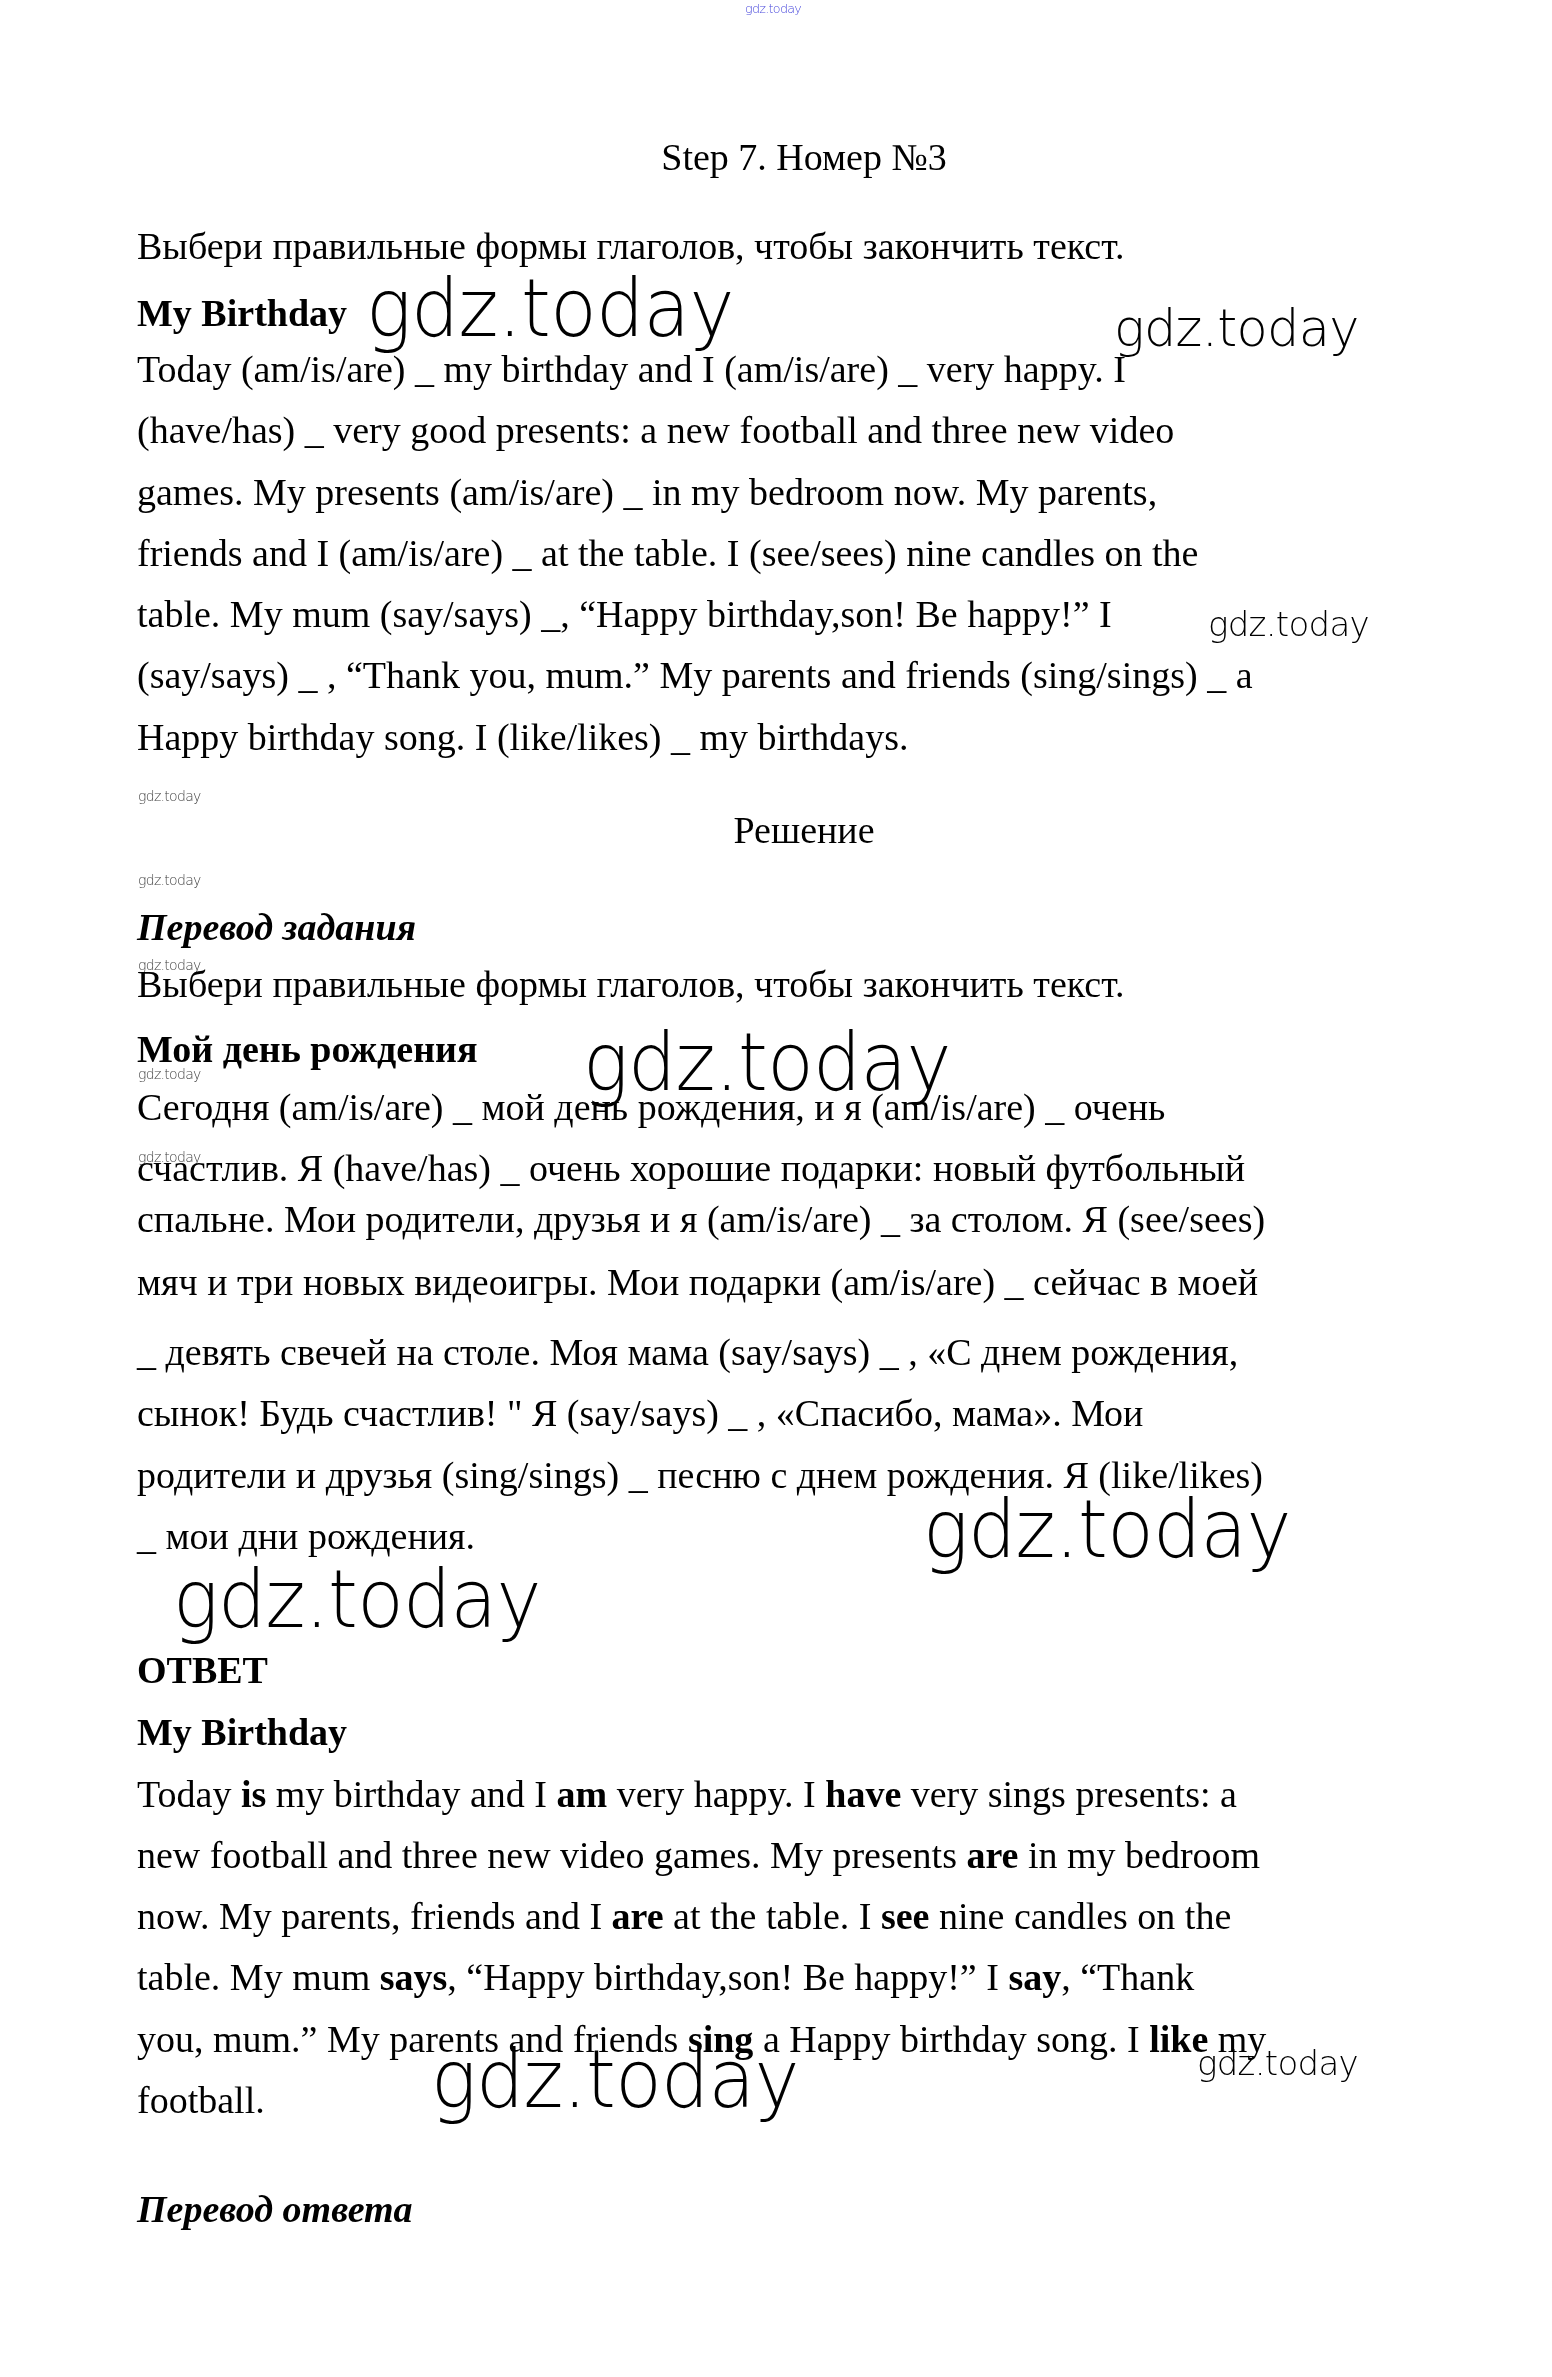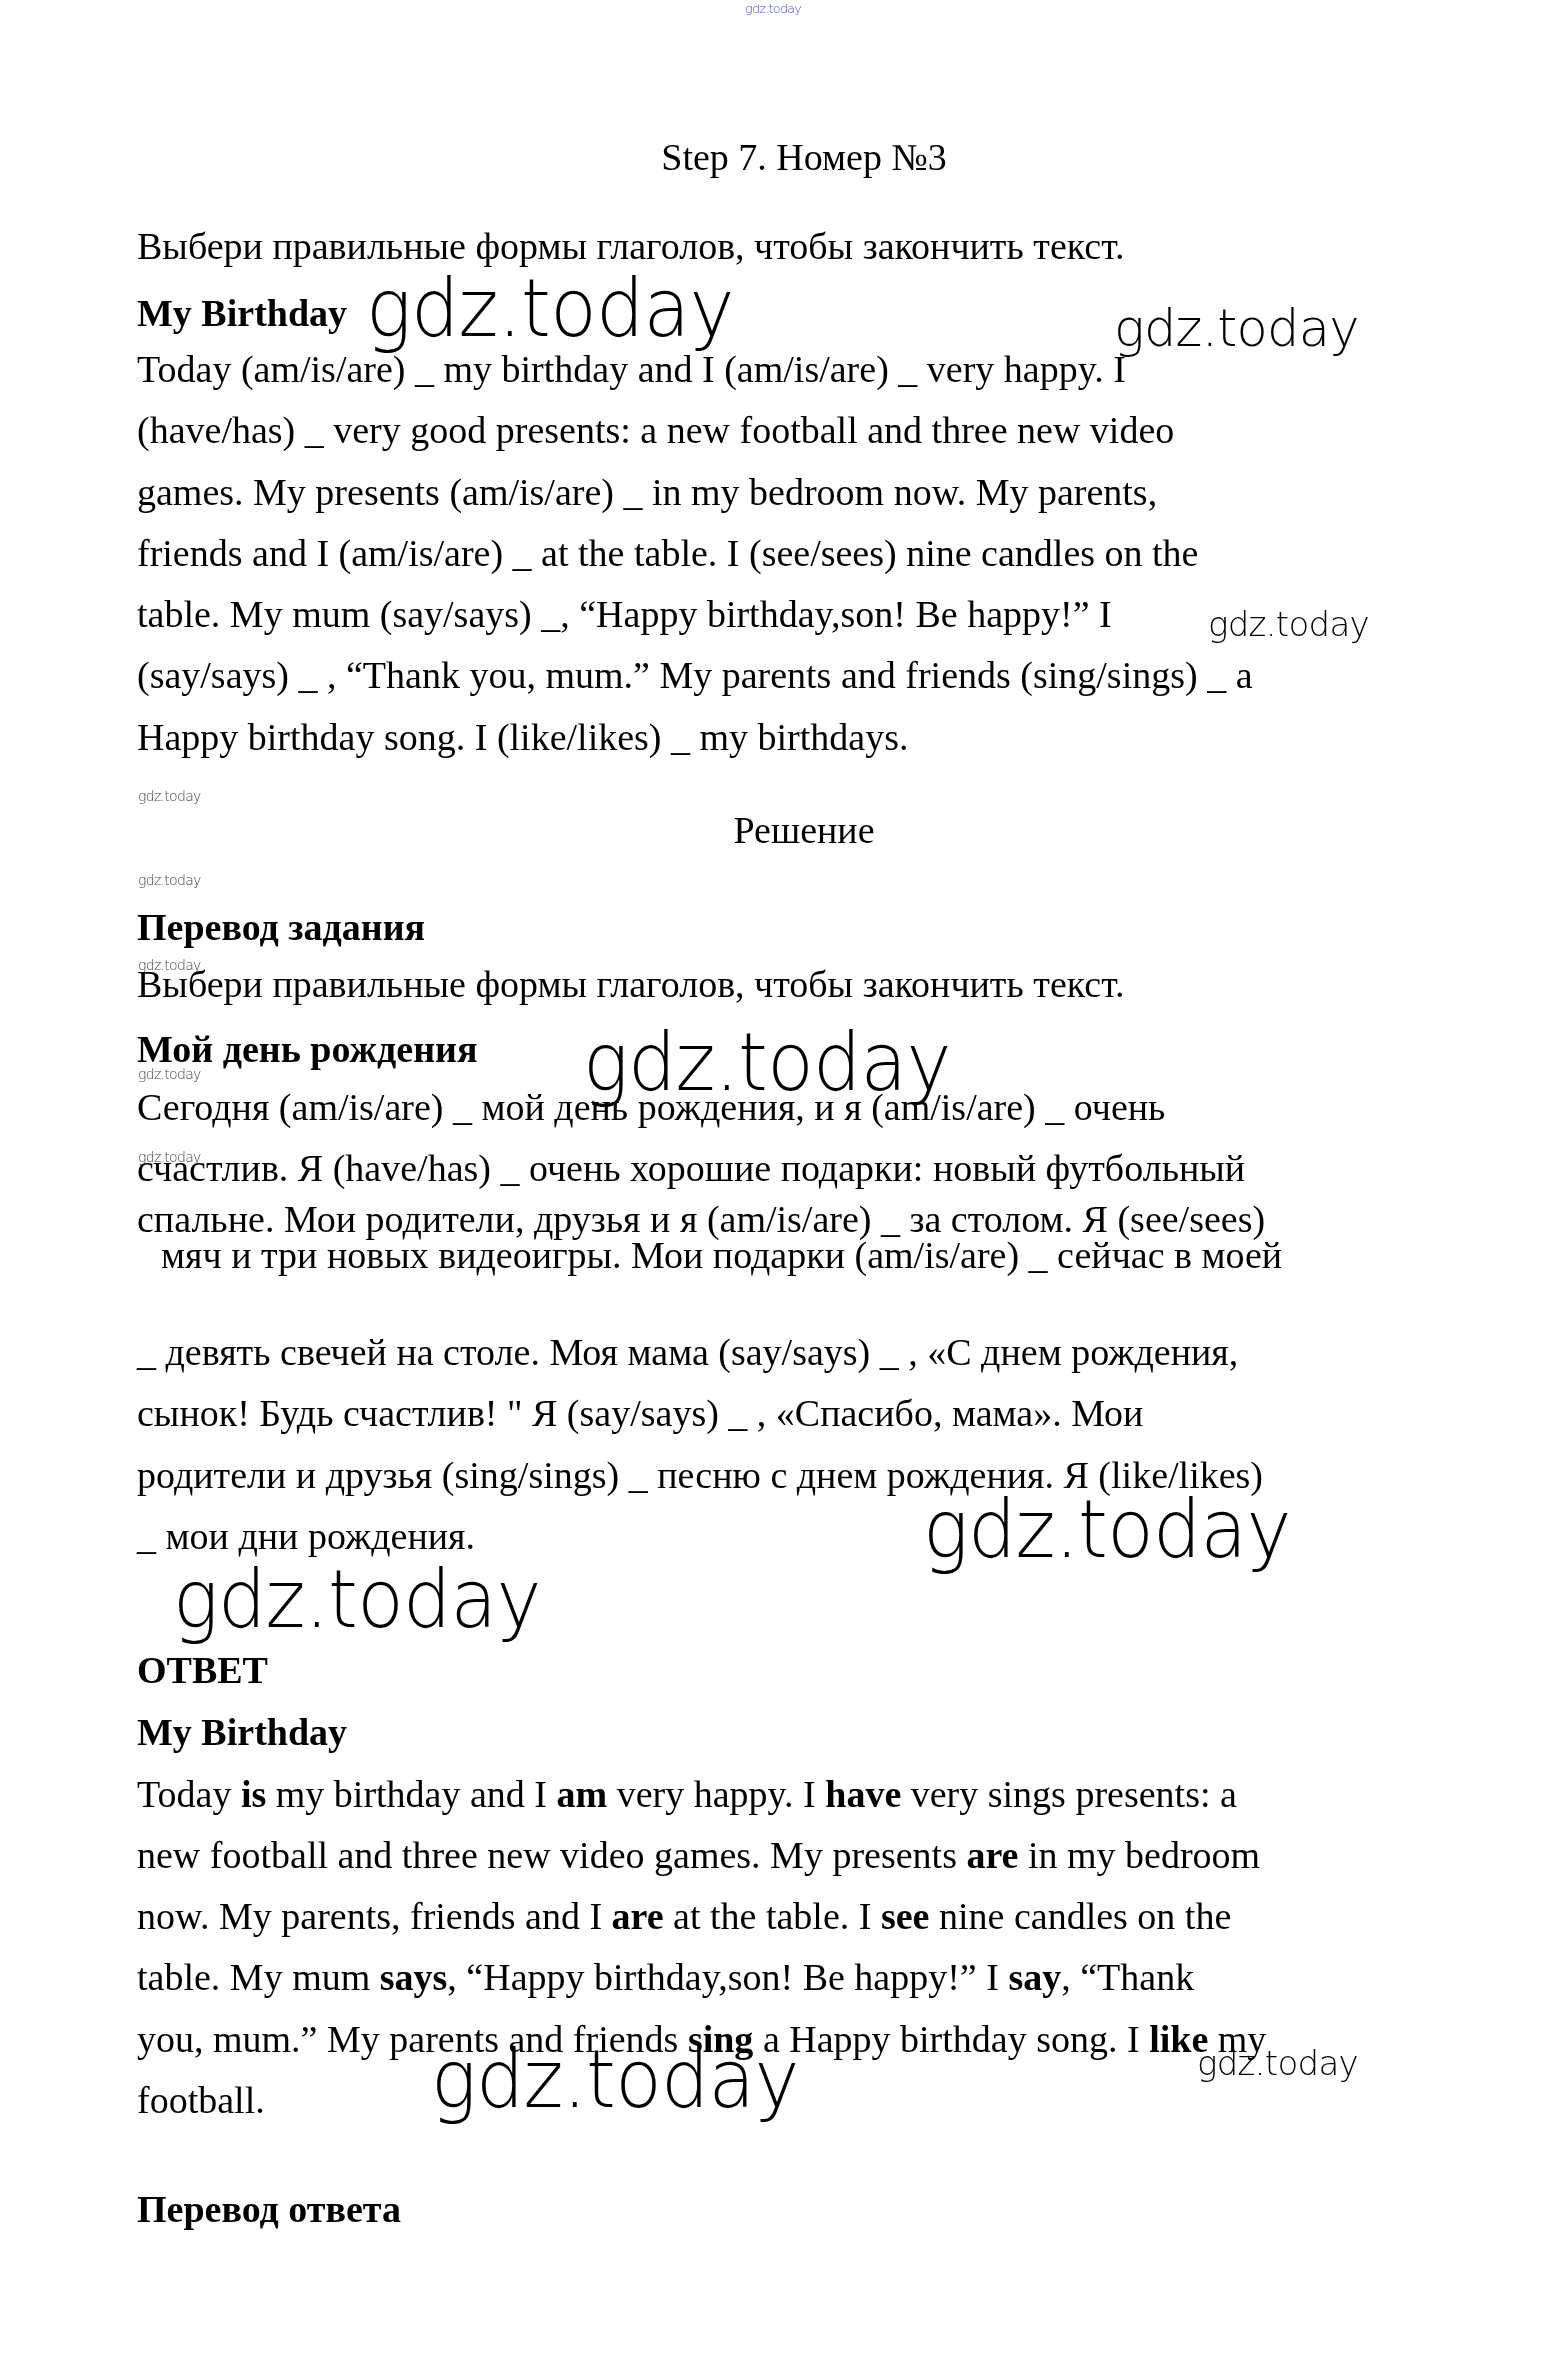--- a/index.html
+++ b/index.html
@@ -6,21 +6,21 @@
   body { width:1552px; height:2377px; position:relative; overflow:hidden; }
   .page { position:absolute; left:0; top:0; width:1552px; height:2377px; background:#fff; }
   .ln {
     position:absolute; left:137px; white-space:nowrap;
     font-family:"Liberation Serif", "DejaVu Serif", serif;
     font-size:38px; line-height:1; color:#000;
     transform-origin:left bottom;
   }
   .center { left:0; width:1552px; text-align:center;padding-left:28px; }
   .b { font-weight:bold; }
-  .bi { font-weight:bold; }
+  .bi { font-weight:bold; font-style:italic; }
   .wm {
     position:absolute; white-space:nowrap;
     font-family:"DejaVu Sans", "Liberation Sans", sans-serif;
     font-weight:200; color:#000; line-height:1; letter-spacing:-0.7px;
   }
   .wm-xl { font-size:76px; transform:scaleY(1.05); }
   .wm-l  { font-size:51px; }
   .wm-m  { font-size:34px; }
   .wm-s  { font-size:14px; color:#444; }
   .wm-top { font-size:12.7px; color:#4a4adc; }
@@ -59,21 +59,21 @@
   <div class="wm wm-s" style="left:138px; top:958px;">gdz.today</div>
   <div class="ln" style="top:965px;">Выбери правильные формы глаголов, чтобы закончить текст.</div>
   <div class="ln b" style="top:1030px;">Мой день рождения</div>
   <div class="wm wm-s" style="left:138px; top:1067px;">gdz.today</div>
   <div class="wm wm-xl" style="left:583px; top:1025px;">gdz.today</div>
 
   <div>
     <div class="ln" style="top:1088px;">Сегодня (am/is/are) _ мой день рождения, и я (am/is/are) _ очень</div>
     <div class="wm wm-s" style="left:138px; top:1150px;">gdz.today</div>
     <div class="ln" style="top:1149px;">счастлив. Я (have/has) _ очень хорошие подарки: новый футбольный</div>
-    <div class="ln" style="top:1236px;margin-left:24px;">мяч и три новых видеоигры. Мои подарки (am/is/are) _ сейчас в моей</div>
+    <div class="ln" style="top:1263px;">мяч и три новых видеоигры. Мои подарки (am/is/are) _ сейчас в моей</div>
     <div class="ln" style="top:1200px;">спальне. Мои родители, друзья и я (am/is/are) _ за столом. Я (see/sees)</div>
     <div class="ln" style="top:1333px;">_ девять свечей на столе. Моя мама (say/says) _ , «С днем рождения,</div>
     <div class="ln" style="top:1394px;">сынок! Будь счастлив! " Я (say/says) _ , «Спасибо, мама». Мои</div>
     <div class="ln" style="top:1456px;">родители и друзья (sing/sings) _ песню с днем рождения. Я (like/likes)</div>
     <div class="ln" style="top:1517px;">_ мои дни рождения.</div>
   </div>
 
   <div class="wm wm-xl" style="left:923px; top:1492px;">gdz.today</div>
   <div class="wm wm-xl" style="left:173px; top:1562px;">gdz.today</div>
 

